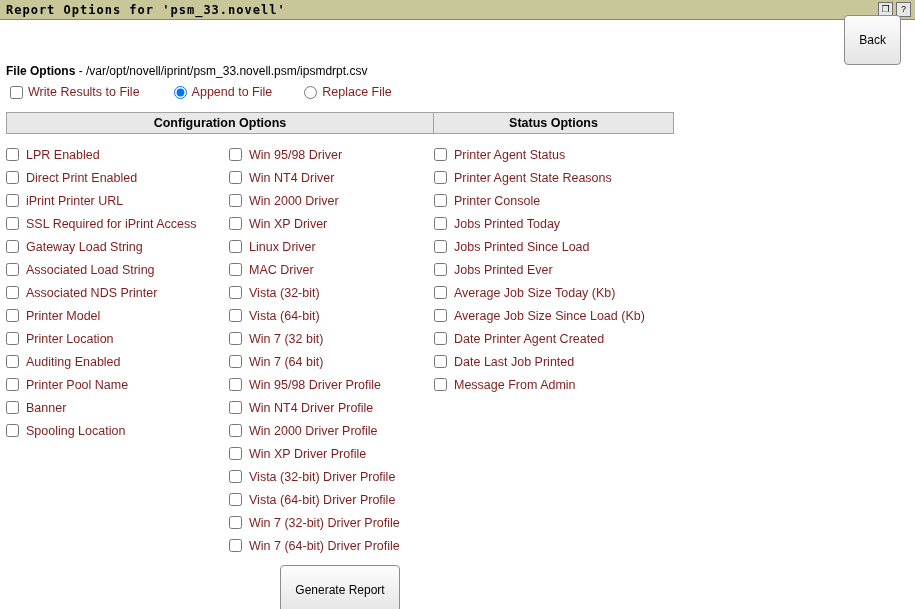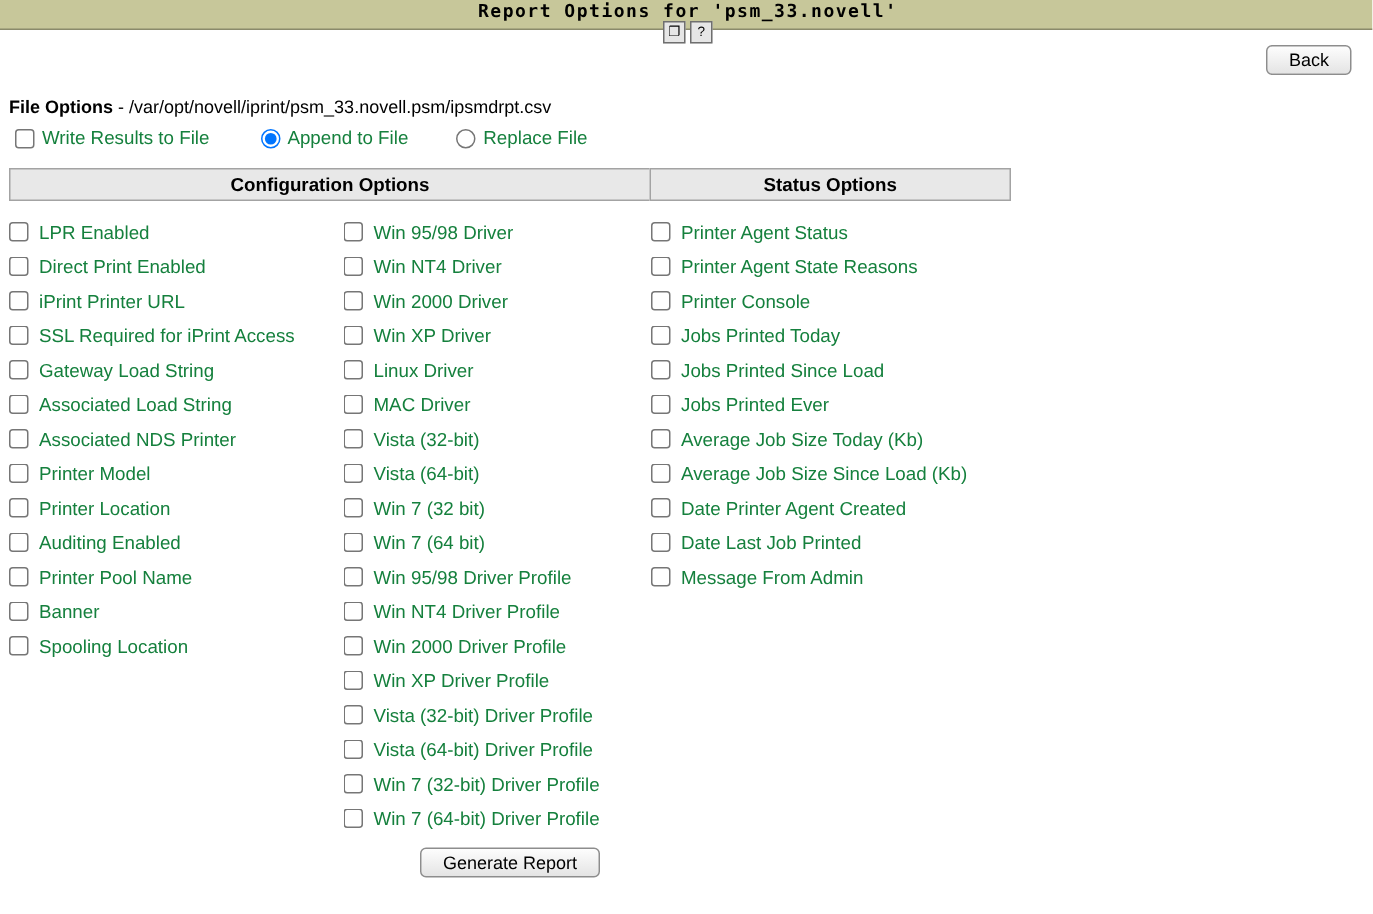--- a/index.html
+++ b/index.html
@@ -19,21 +19,20 @@
   
   .titlebar {
     height: 20px;
     background: #c7c79a;
     border-bottom: 1px solid #8a8a6b;
     display: flex;
     align-items: center;
     justify-content: space-between;
     padding: 0 4px 0 6px;
     box-sizing: border-box;
-    flex-direction: column;
   }
   .titlebar-text {
     font-family: "DejaVu Sans Mono", monospace;
     font-size: 12px;
     font-weight: bold;
     letter-spacing: 1px;
     color: #000;
   }
   .titlebar-icons {
     display: flex;
@@ -62,21 +61,21 @@
     justify-content: flex-end;
     padding-right: 14px;
     box-sizing: border-box;
   }
   .btn {
     font-family: "Liberation Sans", sans-serif;
     font-size: 12px;
     background: linear-gradient(#fdfdfd, #e4e4e4);
     border: 1px solid #8d8d8d;
     border-radius: 4px;
-    padding: 2px 14px;
+    padding: 17px 14px;
     cursor: pointer;
     color: #000;
   }
 
   
   .file-options {
     padding: 4px 0 0 6px;
   }
   .file-options-head {
     font-size: 12px;
@@ -131,21 +130,21 @@
   .chk-row {
     display: flex;
     align-items: center;
     height: 23px;
     font-size: 12.5px;
     white-space: nowrap;
   }
   .chk-row input {
     margin: 0 7px 0 0;
   }
-  .chk-label { color: #15803d; }
+  .chk-label { color: #7f1d1d; }
 
   
   .generate-wrap {
     width: 668px;
     display: flex;
     justify-content: center;
     margin-top: 8px;
   }
 </style>
 </head>

